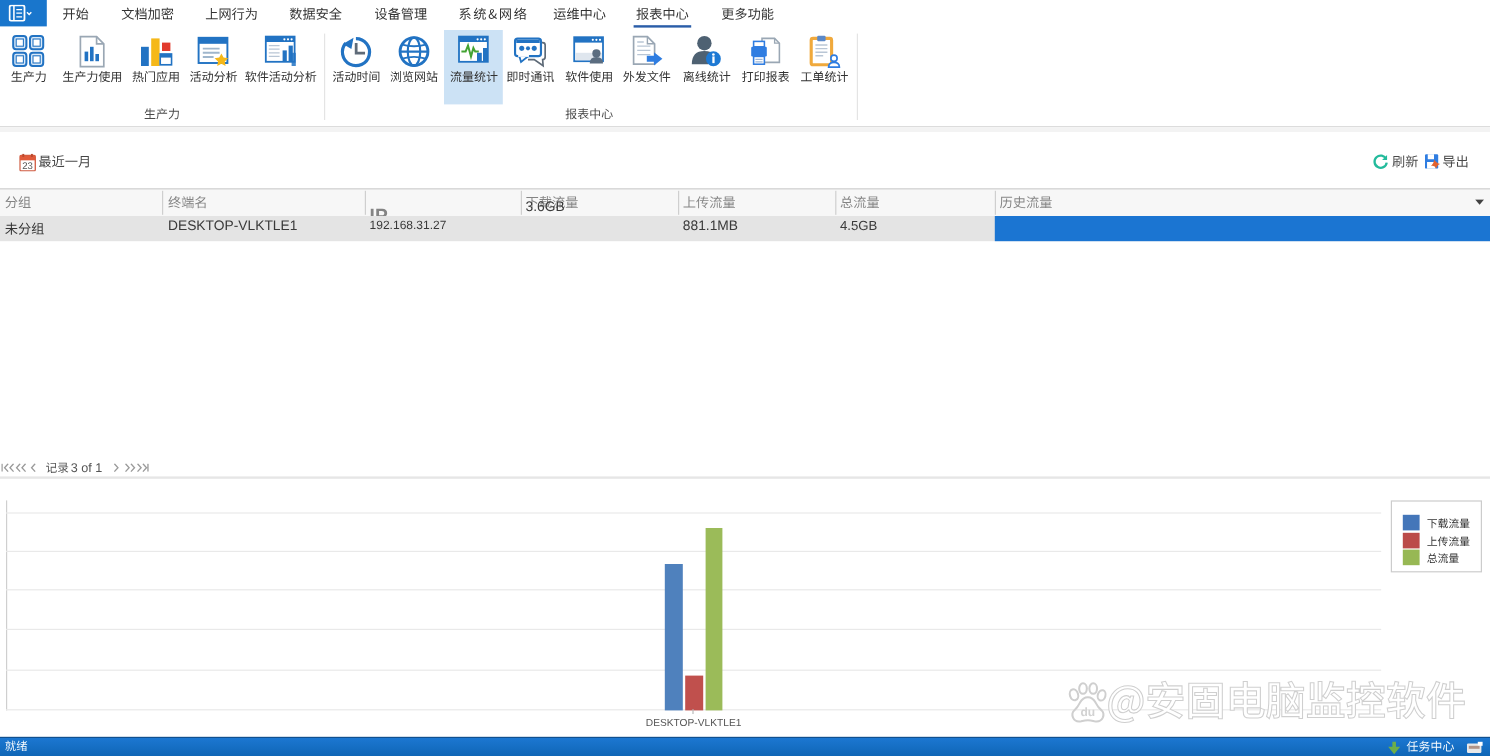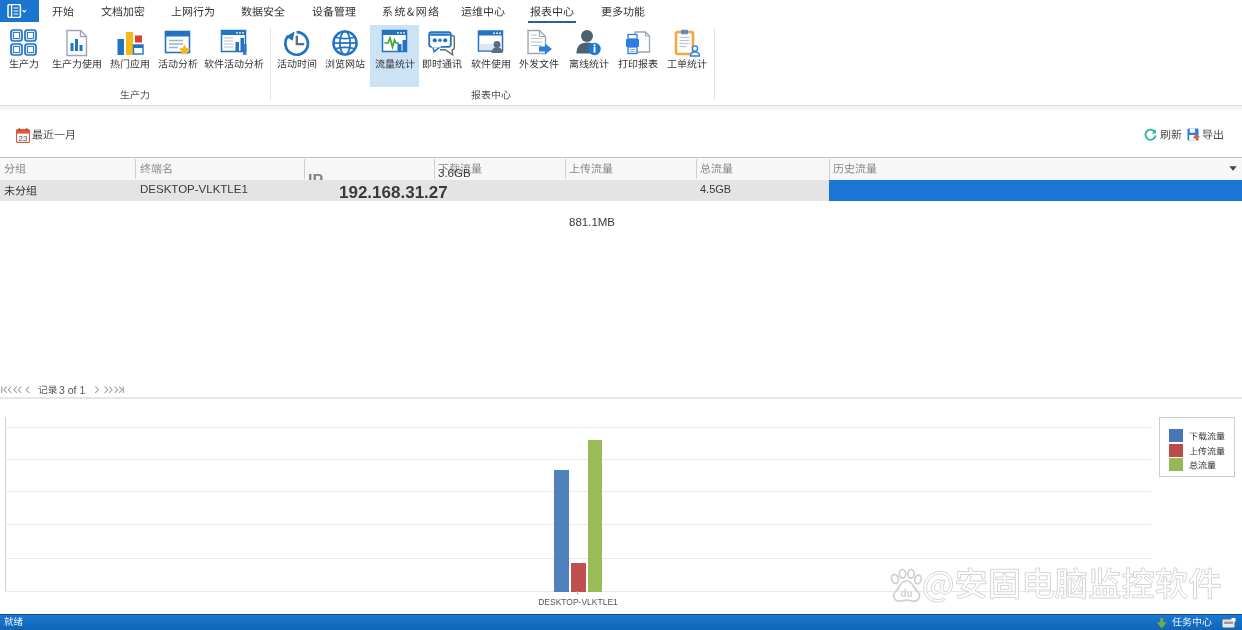--- a/index.html
+++ b/index.html
@@ -311,23 +311,23 @@
     <path d="M1.265 -8.700999999999999V-5.191999999999999C1.265 -3.5199999999999996 1.1989999999999998 -1.2429999999999999 0.38499999999999995 0.38499999999999995C0.583 0.473 0.957 0.704 1.111 0.847C1.98 -0.8799999999999999 2.101 -3.421 2.101 -5.191999999999999V-7.92H10.417V-8.700999999999999ZM5.433999999999999 -7.337C5.423 -6.71 5.401 -6.093999999999999 5.367999999999999 -5.511H2.8049999999999997V-4.7299999999999995H5.302C5.093 -2.574 4.455 -0.814 2.332 0.21999999999999997C2.5189999999999997 0.363 2.772 0.638 2.8819999999999997 0.825C5.181 -0.352 5.885 -2.3209999999999997 6.138 -4.7299999999999995H8.998C8.844 -1.716 8.668 -0.517 8.349 -0.23099999999999998C8.238999999999999 -0.09899999999999999 8.107 -0.077 7.887 -0.077C7.6339999999999995 -0.077 6.952 -0.088 6.2589999999999995 -0.154C6.401999999999999 0.077 6.512 0.429 6.523 0.6709999999999999C7.194 0.715 7.853999999999999 0.726 8.206 0.693C8.602 0.6599999999999999 8.833 0.583 9.064 0.297C9.471 -0.143 9.658 -1.4849999999999999 9.834 -5.1259999999999994C9.844999999999999 -5.236 9.856 -5.511 9.856 -5.511H6.204C6.247999999999999 -6.093999999999999 6.2589999999999995 -6.71 6.281 -7.337Z M13.155999999999999 -6.71H16.093V-4.653H13.155999999999999ZM16.939999999999998 -6.71H19.887999999999998V-4.653H16.939999999999998ZM13.607 -3.4869999999999997 12.87 -3.2119999999999997C13.299 -2.266 13.849 -1.551 14.52 -0.99C13.838 -0.5389999999999999 12.87 -0.154 11.473 0.143C11.649 0.32999999999999996 11.869 0.693 11.968 0.8799999999999999C13.453 0.528 14.498 0.05499999999999999 15.235 -0.495C16.698 0.38499999999999995 18.667 0.704 21.219 0.858C21.274 0.572 21.439 0.209 21.604 0.011C19.118000000000002 -0.088 17.259 -0.32999999999999996 15.873 -1.067C16.621 -1.892 16.852 -2.8489999999999998 16.918 -3.8609999999999998H20.724V-7.502H16.939999999999998V-9.196H16.093V-7.502H12.353V-3.8609999999999998H16.070999999999998C16.016 -3.014 15.829 -2.211 15.158 -1.529C14.530999999999999 -2.013 14.014 -2.651 13.607 -3.4869999999999997Z M28.347 -3.9709999999999996V0.407H29.084V-3.9709999999999996ZM26.4 -3.9819999999999998V-2.8489999999999998C26.4 -1.837 26.256999999999998 -0.616 24.904 0.308C25.091 0.429 25.366 0.6819999999999999 25.487 0.847C26.972 -0.209 27.148 -1.628 27.148 -2.827V-3.9819999999999998ZM30.305 -3.9819999999999998V-0.484C30.305 0.176 30.36 0.352 30.525 0.506C30.668 0.638 30.91 0.693 31.13 0.693C31.240000000000002 0.693 31.537 0.693 31.668999999999997 0.693C31.856 0.693 32.076 0.6489999999999999 32.197 0.572C32.351 0.484 32.439 0.352 32.494 0.143C32.549 -0.05499999999999999 32.582 -0.638 32.604 -1.1219999999999999C32.406 -1.188 32.164 -1.2979999999999998 32.021 -1.43C32.01 -0.9019999999999999 31.999 -0.506 31.976999999999997 -0.319C31.955 -0.143 31.921999999999997 -0.066 31.866999999999997 -0.022C31.811999999999998 0.011 31.724 0.022 31.625 0.022C31.537 0.022 31.394 0.022 31.317 0.022C31.240000000000002 0.022 31.174 0.011 31.141 -0.022C31.086 -0.077 31.075 -0.187 31.075 -0.407V-3.9819999999999998ZM22.935 -8.514C23.595 -8.118 24.409 -7.523999999999999 24.805 -7.095L25.3 -7.744C24.904 -8.161999999999999 24.079 -8.734 23.419 -9.097ZM22.44 -5.489C23.144 -5.17 24.012999999999998 -4.653 24.442 -4.268L24.904 -4.949999999999999C24.464 -5.324 23.584 -5.808 22.88 -6.093999999999999ZM22.715 0.176 23.408 0.737C24.057 -0.286 24.826999999999998 -1.6609999999999998 25.41 -2.827L24.816 -3.3659999999999997C24.178 -2.1229999999999998 23.309 -0.6709999999999999 22.715 0.176ZM28.149 -9.052999999999999C28.325 -8.679 28.500999999999998 -8.206 28.633 -7.81H25.498V-7.061999999999999H27.665C27.203 -6.468 26.576 -5.686999999999999 26.367 -5.489C26.158 -5.302 25.839 -5.225 25.63 -5.181C25.695999999999998 -4.994 25.806 -4.587 25.85 -4.388999999999999C26.169 -4.51 26.675 -4.553999999999999 31.207 -4.862C31.427 -4.5649999999999995 31.613999999999997 -4.29 31.746 -4.059L32.417 -4.499C32.01 -5.148 31.163 -6.159999999999999 30.47 -6.896999999999999L29.854 -6.523C30.118000000000002 -6.226 30.415 -5.874 30.689999999999998 -5.5329999999999995L27.236 -5.335C27.665 -5.83 28.182 -6.512 28.6 -7.061999999999999H32.394999999999996V-7.81H29.48C29.359 -8.228 29.128 -8.789 28.897 -9.24Z M35.75 -7.3149999999999995H41.217V-6.71H35.75ZM35.75 -8.392999999999999H41.217V-7.7989999999999995H35.75ZM34.947 -8.888V-6.215H42.042V-8.888ZM33.572 -5.742V-5.114999999999999H43.439V-5.742ZM35.53 -3.0029999999999997H38.082V-2.3649999999999998H35.53ZM38.885 -3.0029999999999997H41.547V-2.3649999999999998H38.885ZM35.53 -4.103H38.082V-3.4869999999999997H35.53ZM38.885 -4.103H41.547V-3.4869999999999997H38.885ZM33.517 -0.033V0.605H43.504999999999995V-0.033H38.885V-0.6709999999999999H42.603V-1.254H38.885V-1.859H42.361V-4.62H34.749V-1.859H38.082V-1.254H34.441V-0.6709999999999999H38.082V-0.033Z" fill="#848484"></path>
   </svg>
 <svg class="abs" style="left:1229px;top:166px;" width="8" height="5" viewBox="0 0 8 5">
 <path d="M0.3 0.3 L7.7 0.3 L4 4.7 Z" fill="#424242"></path>
   </svg>
 <div class="abs" style="left:0;top:180px;width:1242px;height:21px;background:#e4e4e4;"></div>
 <svg style="position:absolute;left:4.0px;top:183.3px;overflow:visible;" width="33.0" height="15.4" viewBox="0 -11.66 33.0 15.40">
     <path d="M5.0489999999999995 -9.229V-7.436H1.4629999999999999V-6.622H5.0489999999999995V-4.718999999999999H0.6819999999999999V-3.905H4.576C3.586 -2.4859999999999998 1.914 -1.111 0.374 -0.429C0.5609999999999999 -0.264 0.836 0.05499999999999999 0.979 0.264C2.431 -0.484 3.9819999999999998 -1.793 5.0489999999999995 -3.256V0.8799999999999999H5.917999999999999V-3.3C6.9959999999999996 -1.8259999999999998 8.558 -0.46199999999999997 10.020999999999999 0.27499999999999997C10.164 0.05499999999999999 10.439 -0.27499999999999997 10.626 -0.43999999999999995C9.086 -1.111 7.403 -2.4859999999999998 6.391 -3.905H10.362V-4.718999999999999H5.917999999999999V-6.622H9.613999999999999V-7.436H5.917999999999999V-9.229Z M18.403 -9.042 17.644 -8.734C18.425 -7.106 19.744999999999997 -5.313 20.9 -4.3229999999999995C21.064999999999998 -4.543 21.362000000000002 -4.851 21.570999999999998 -5.016C20.427 -5.874 19.085 -7.5569999999999995 18.403 -9.042ZM14.564 -9.02C13.926 -7.337 12.804 -5.808 11.484 -4.862C11.682 -4.707999999999999 12.045 -4.388999999999999 12.188 -4.224C12.485 -4.465999999999999 12.771 -4.7299999999999995 13.057 -5.027V-4.268H15.18C14.927 -2.3979999999999997 14.322 -0.6489999999999999 11.715 0.209C11.902 0.38499999999999995 12.122 0.704 12.221 0.9129999999999999C15.026 -0.09899999999999999 15.751999999999999 -2.09 16.049 -4.268H19.041C18.92 -1.518 18.755 -0.43999999999999995 18.48 -0.154C18.369999999999997 -0.044 18.238 -0.022 18.006999999999998 -0.022C17.753999999999998 -0.022 17.072 -0.022 16.357 -0.088C16.511 0.143 16.61 0.495 16.631999999999998 0.737C17.325 0.7809999999999999 17.996 0.7919999999999999 18.369999999999997 0.759C18.744 0.726 18.997 0.6489999999999999 19.228 0.374C19.613 -0.05499999999999999 19.756 -1.309 19.921 -4.686C19.932 -4.795999999999999 19.932 -5.082 19.932 -5.082H13.112C14.047 -6.082999999999999 14.872 -7.369999999999999 15.443999999999999 -8.777999999999999Z M22.528 -0.638 22.693 0.154C23.727 -0.10999999999999999 25.102 -0.46199999999999997 26.411 -0.8029999999999999L26.334 -1.507C24.926 -1.166 23.474 -0.836 22.528 -0.638ZM27.291 -8.69V-0.121H26.18V0.638H32.549V-0.121H31.592V-8.69ZM28.083 -0.121V-2.2769999999999997H30.778V-0.121ZM28.083 -5.1259999999999994H30.778V-3.014H28.083ZM28.083 -5.885V-7.930999999999999H30.778V-5.885ZM22.726 -4.653C22.891 -4.7299999999999995 23.155 -4.8069999999999995 24.662 -4.994C24.134 -4.268 23.65 -3.6849999999999996 23.43 -3.465C23.067 -3.058 22.781 -2.783 22.539 -2.739C22.638 -2.541 22.759 -2.167 22.803 -2.002C23.034 -2.134 23.419 -2.2439999999999998 26.411 -2.8489999999999998C26.4 -3.014 26.4 -3.3219999999999996 26.422 -3.5309999999999997L24.002 -3.0909999999999997C24.915 -4.069999999999999 25.806 -5.279999999999999 26.564999999999998 -6.5009999999999994L25.905 -6.9079999999999995C25.674 -6.5009999999999994 25.421 -6.1049999999999995 25.168 -5.72L23.573 -5.544C24.277 -6.489999999999999 24.959 -7.710999999999999 25.498 -8.899L24.75 -9.24C24.255 -7.909 23.386 -6.468 23.122 -6.1049999999999995C22.869 -5.731 22.66 -5.467 22.462 -5.423C22.55 -5.202999999999999 22.682 -4.818 22.726 -4.653Z" fill="#333333"></path>
   </svg>
 <div style="position:absolute;left:140px;top:183px;font-size:11.5px;color:#3a3a3a;font-weight:normal;white-space:nowrap;letter-spacing:0;">DESKTOP-VLKTLE1</div>
-<div style="position:absolute;left:308px;top:183px;font-size:17px;color:#3a3a3a;font-weight:bold;white-space:nowrap;letter-spacing:0;margin-left:31px;">192.168.31.27</div>
+<div style="position:absolute;left:308px;top:183px;font-size:10px;color:#3a3a3a;font-weight:normal;white-space:nowrap;letter-spacing:0;">192.168.31.27</div>
 <div style="position:absolute;left:438px;top:167px;font-size:11.5px;color:#3a3a3a;font-weight:normal;white-space:nowrap;letter-spacing:0;">3.6GB</div>
-<div style="position:absolute;left:569px;top:183px;font-size:11.5px;color:#3a3a3a;font-weight:normal;white-space:nowrap;letter-spacing:0;margin-top:33px;">881.1MB</div>
+<div style="position:absolute;left:569px;top:183px;font-size:11.5px;color:#3a3a3a;font-weight:normal;white-space:nowrap;letter-spacing:0;">881.1MB</div>
 <div style="position:absolute;left:700px;top:183px;font-size:11px;color:#3a3a3a;font-weight:normal;white-space:nowrap;letter-spacing:0;">4.5GB</div>
 <div class="abs" style="left:829px;top:180px;width:413px;height:21px;background:#1b75d2;"></div>
 <svg class="abs" style="left:1px;top:386px;" width="124" height="8" viewBox="0 0 124 8">
 <g stroke="#9a9a9a" stroke-width="1.1" fill="none">
 <path d="M0.7 0.5 V7 M5.8 0.5 L2.8 3.75 L5.8 7 M10.3 0.5 L7.3 3.75 L10.3 7"></path>
 <path d="M15.8 0.5 L12.8 3.75 L15.8 7 M20.3 0.5 L17.3 3.75 L20.3 7"></path>
 <path d="M28.3 0.5 L25.3 3.75 L28.3 7"></path>
 <path d="M94.3 0.5 L97.3 3.75 L94.3 7"></path>
 <path d="M103.6 0.5 L106.6 3.75 L103.6 7 M108.1 0.5 L111.1 3.75 L108.1 7"></path>
 <path d="M113.6 0.5 L116.6 3.75 L113.6 7 M118.1 0.5 L121.1 3.75 L118.1 7 M122.3 0.5 V7"></path>

